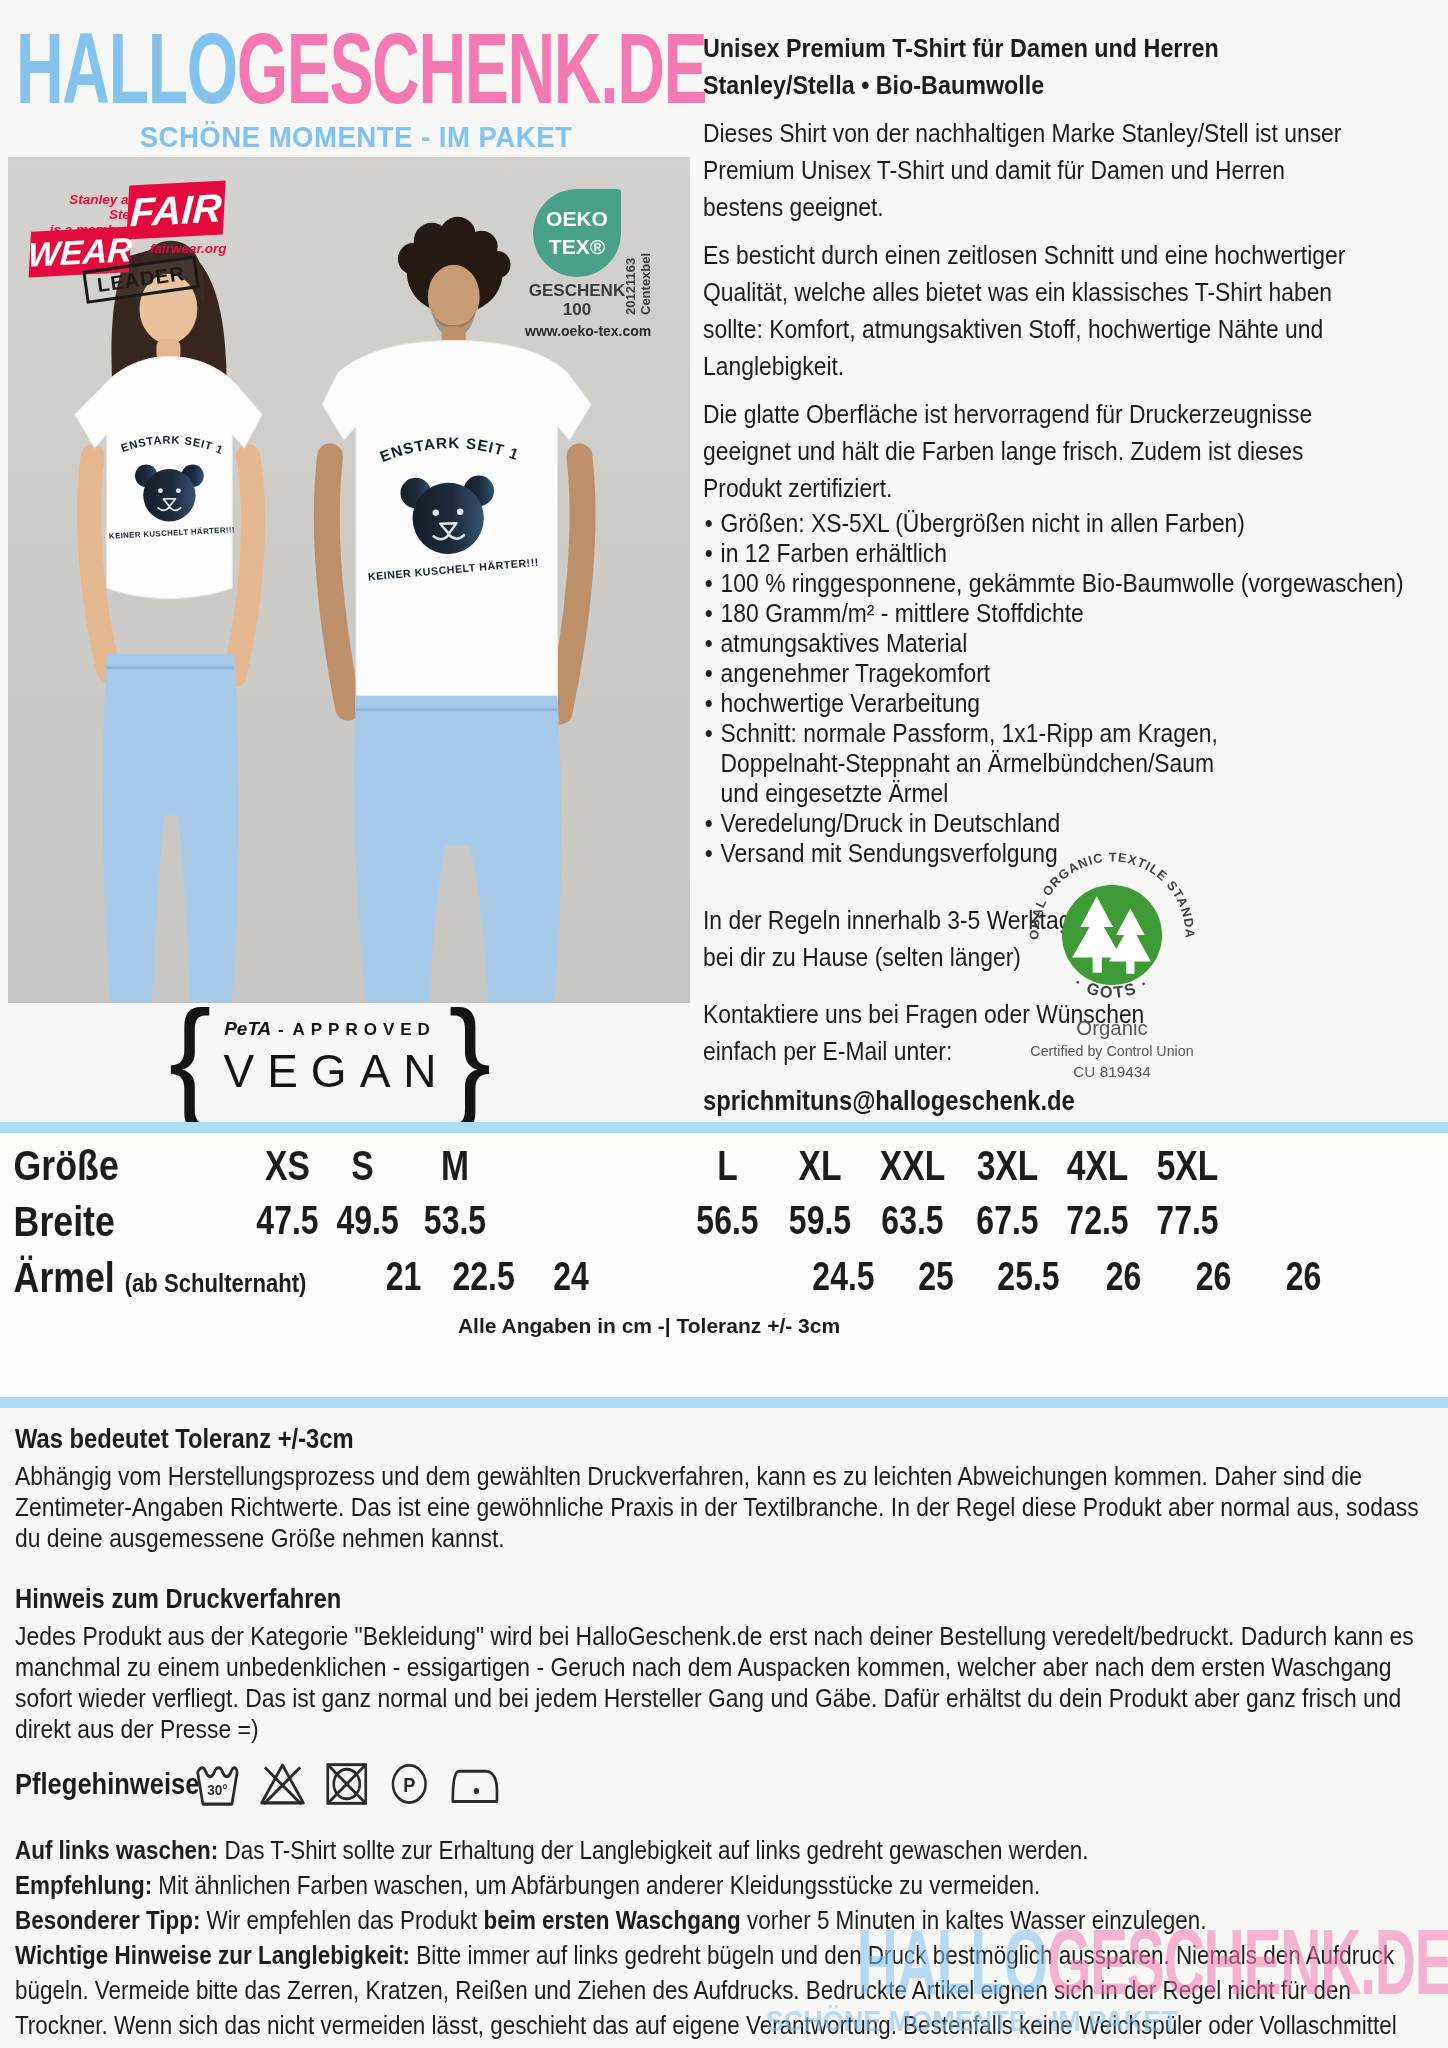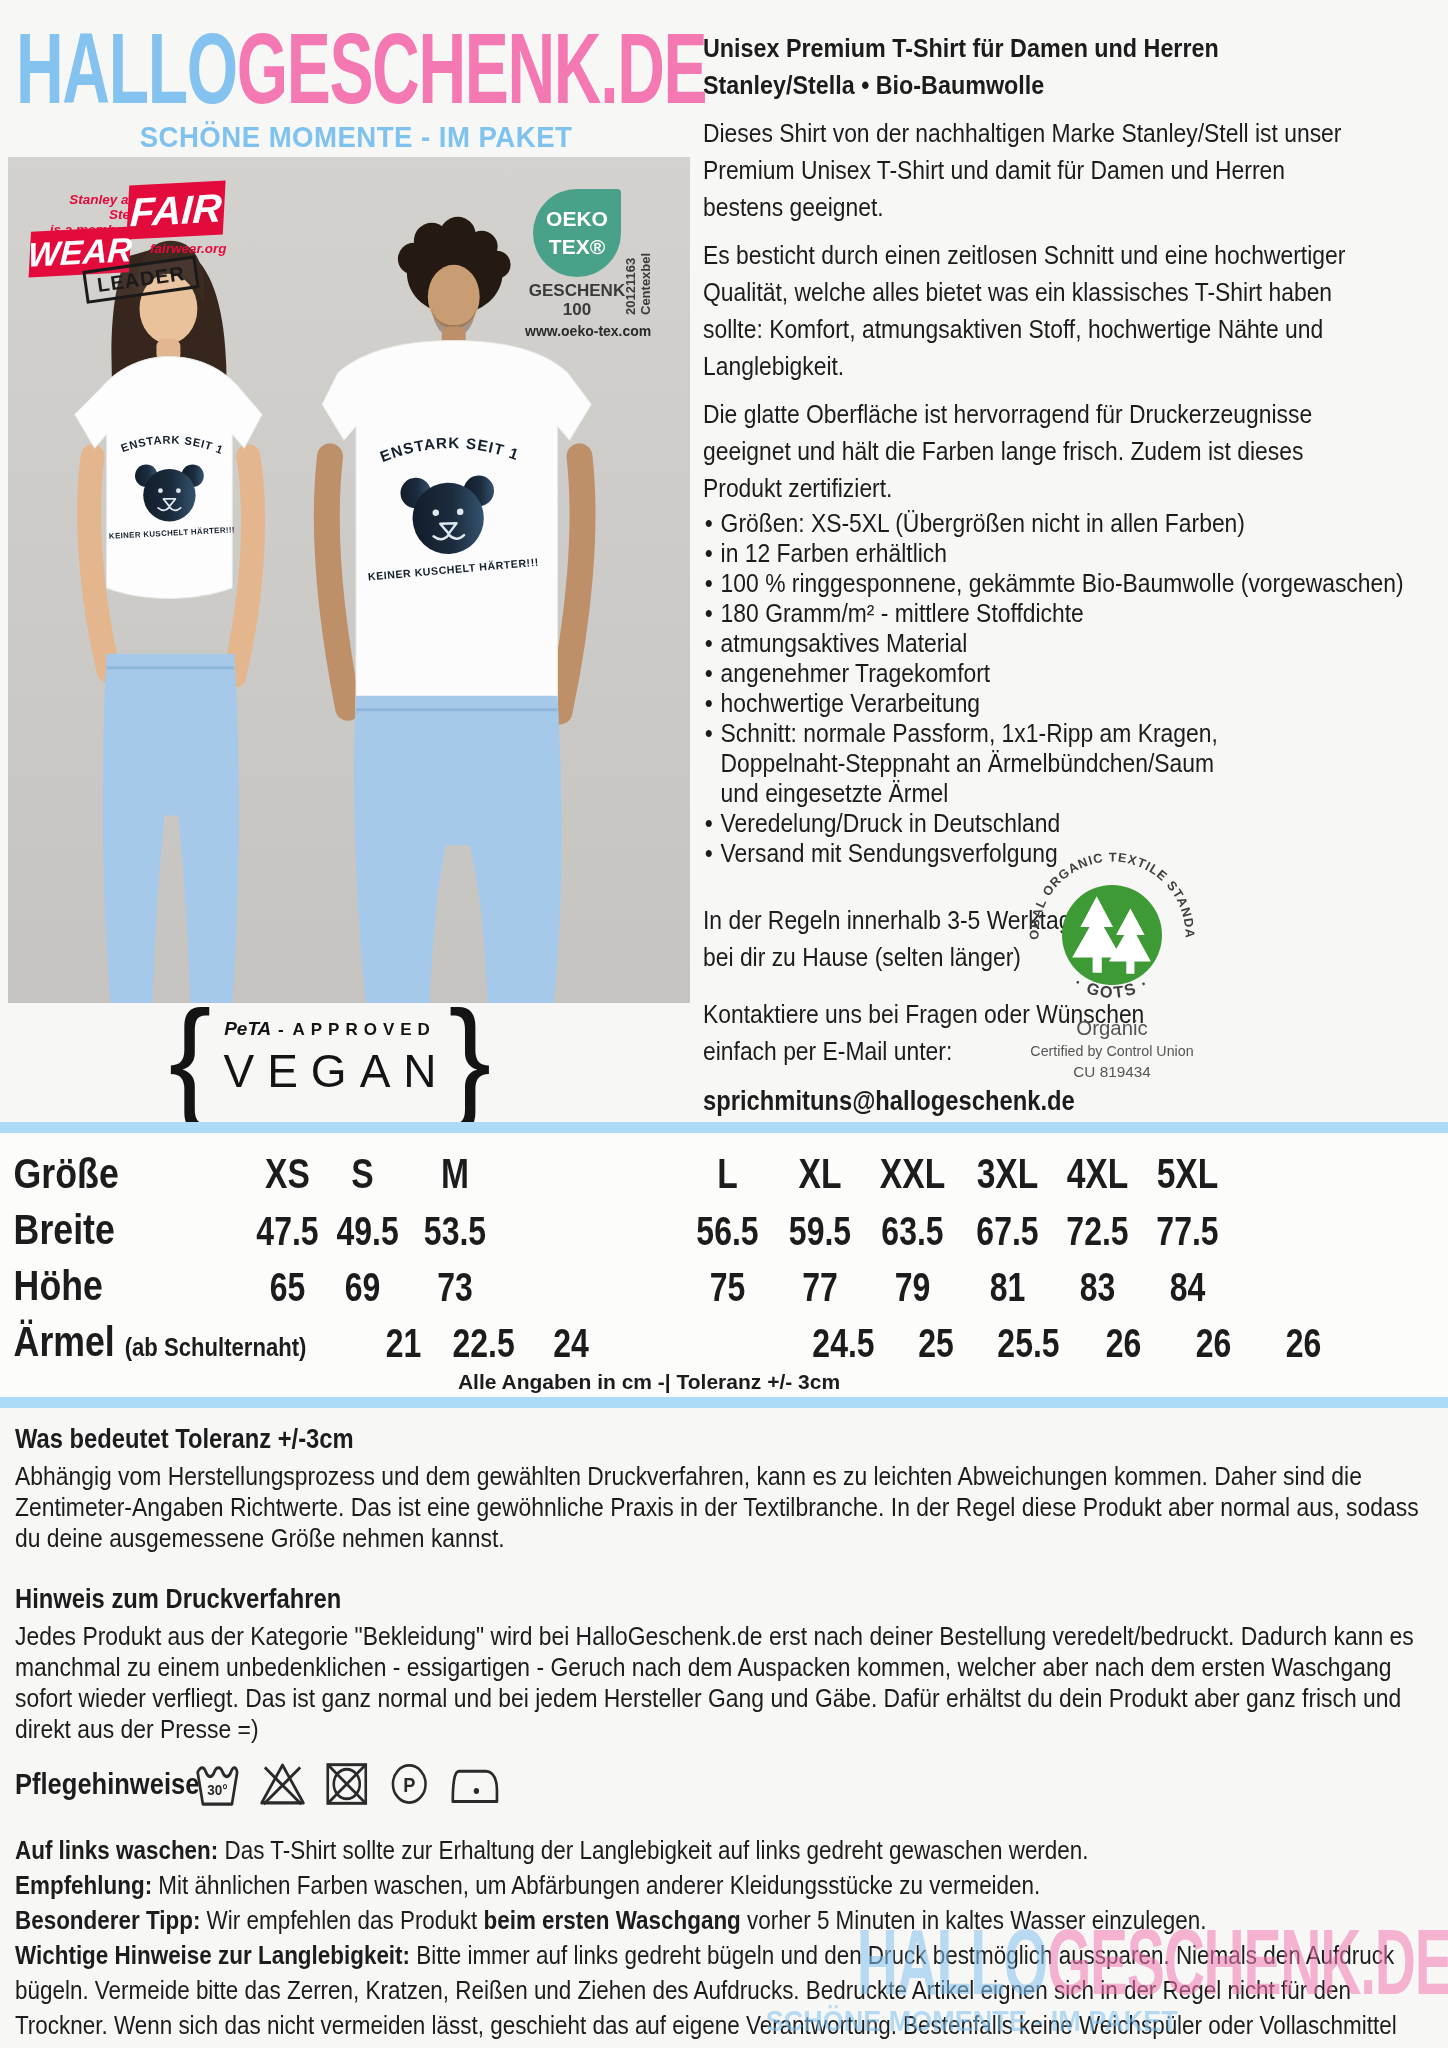--- a/index.html
+++ b/index.html
@@ -75,21 +75,21 @@
   .d-email{top:1056px;font-size:27px;font-weight:800;}
 
   
   .gots{left:1022px;top:833px;width:180px;height:250px;}
 
   
   .stable{left:0;top:1122px;width:1448px;height:286px;background:#fcfcfb;}
   .sbar{position:absolute;left:0;width:1448px;height:11px;background:#abdbf6;}
   .sbar.top{top:0;} .sbar.bot{bottom:0;}
   .t-body{position:absolute;top:20px;left:0;width:1448px;}
-  .t-row{display:flex;align-items:flex-end;height:56px;}
+  .t-row{display:flex;align-items:flex-start;height:56px;}
   .t-label{flex:0 0 245px;padding-left:16px;box-sizing:border-box;font-size:42px;font-weight:800;
     transform:scaleX(.85);transform-origin:left;white-space:nowrap;}
   .t-label .note{font-size:26px;font-weight:600;}
   .t-cells{display:flex;}
   .t-cell{font-size:40px;font-weight:800;text-align:center;transform:scaleX(.8);}
   .t-cells > :nth-child(1){width:85px;}
   .t-cells > :nth-child(2){width:65px;}
   .t-cells > :nth-child(3){width:120px;}
   .t-cells > :nth-child(4){width:95px;margin-left:165px;}
   .t-cells > :nth-child(5){width:90px;}
@@ -290,34 +290,20 @@
           <div class="t-cell">53.5</div>
           <div class="t-cell">56.5</div>
           <div class="t-cell">59.5</div>
           <div class="t-cell">63.5</div>
           <div class="t-cell">67.5</div>
           <div class="t-cell">72.5</div>
           <div class="t-cell">77.5</div>
         </div>
     </div>
     <div class="t-row">
-      <div class="t-label"><span>Höhe</span></div>
-      <div class="t-cells">
-          <div class="t-cell">65</div>
-          <div class="t-cell">69</div>
-          <div class="t-cell">73</div>
-          <div class="t-cell">75</div>
-          <div class="t-cell">77</div>
-          <div class="t-cell">79</div>
-          <div class="t-cell">81</div>
-          <div class="t-cell">83</div>
-          <div class="t-cell">84</div>
-        </div>
-    </div>
-    <div class="t-row">
       <div class="t-label"><span>Ärmel</span> <span class="note">(ab Schulternaht)</span></div>
       <div class="t-cells">
           <div class="t-cell">21</div>
           <div class="t-cell">22.5</div>
           <div class="t-cell">24</div>
           <div class="t-cell">24.5</div>
           <div class="t-cell">25</div>
           <div class="t-cell">25.5</div>
           <div class="t-cell">26</div>
           <div class="t-cell">26</div>

